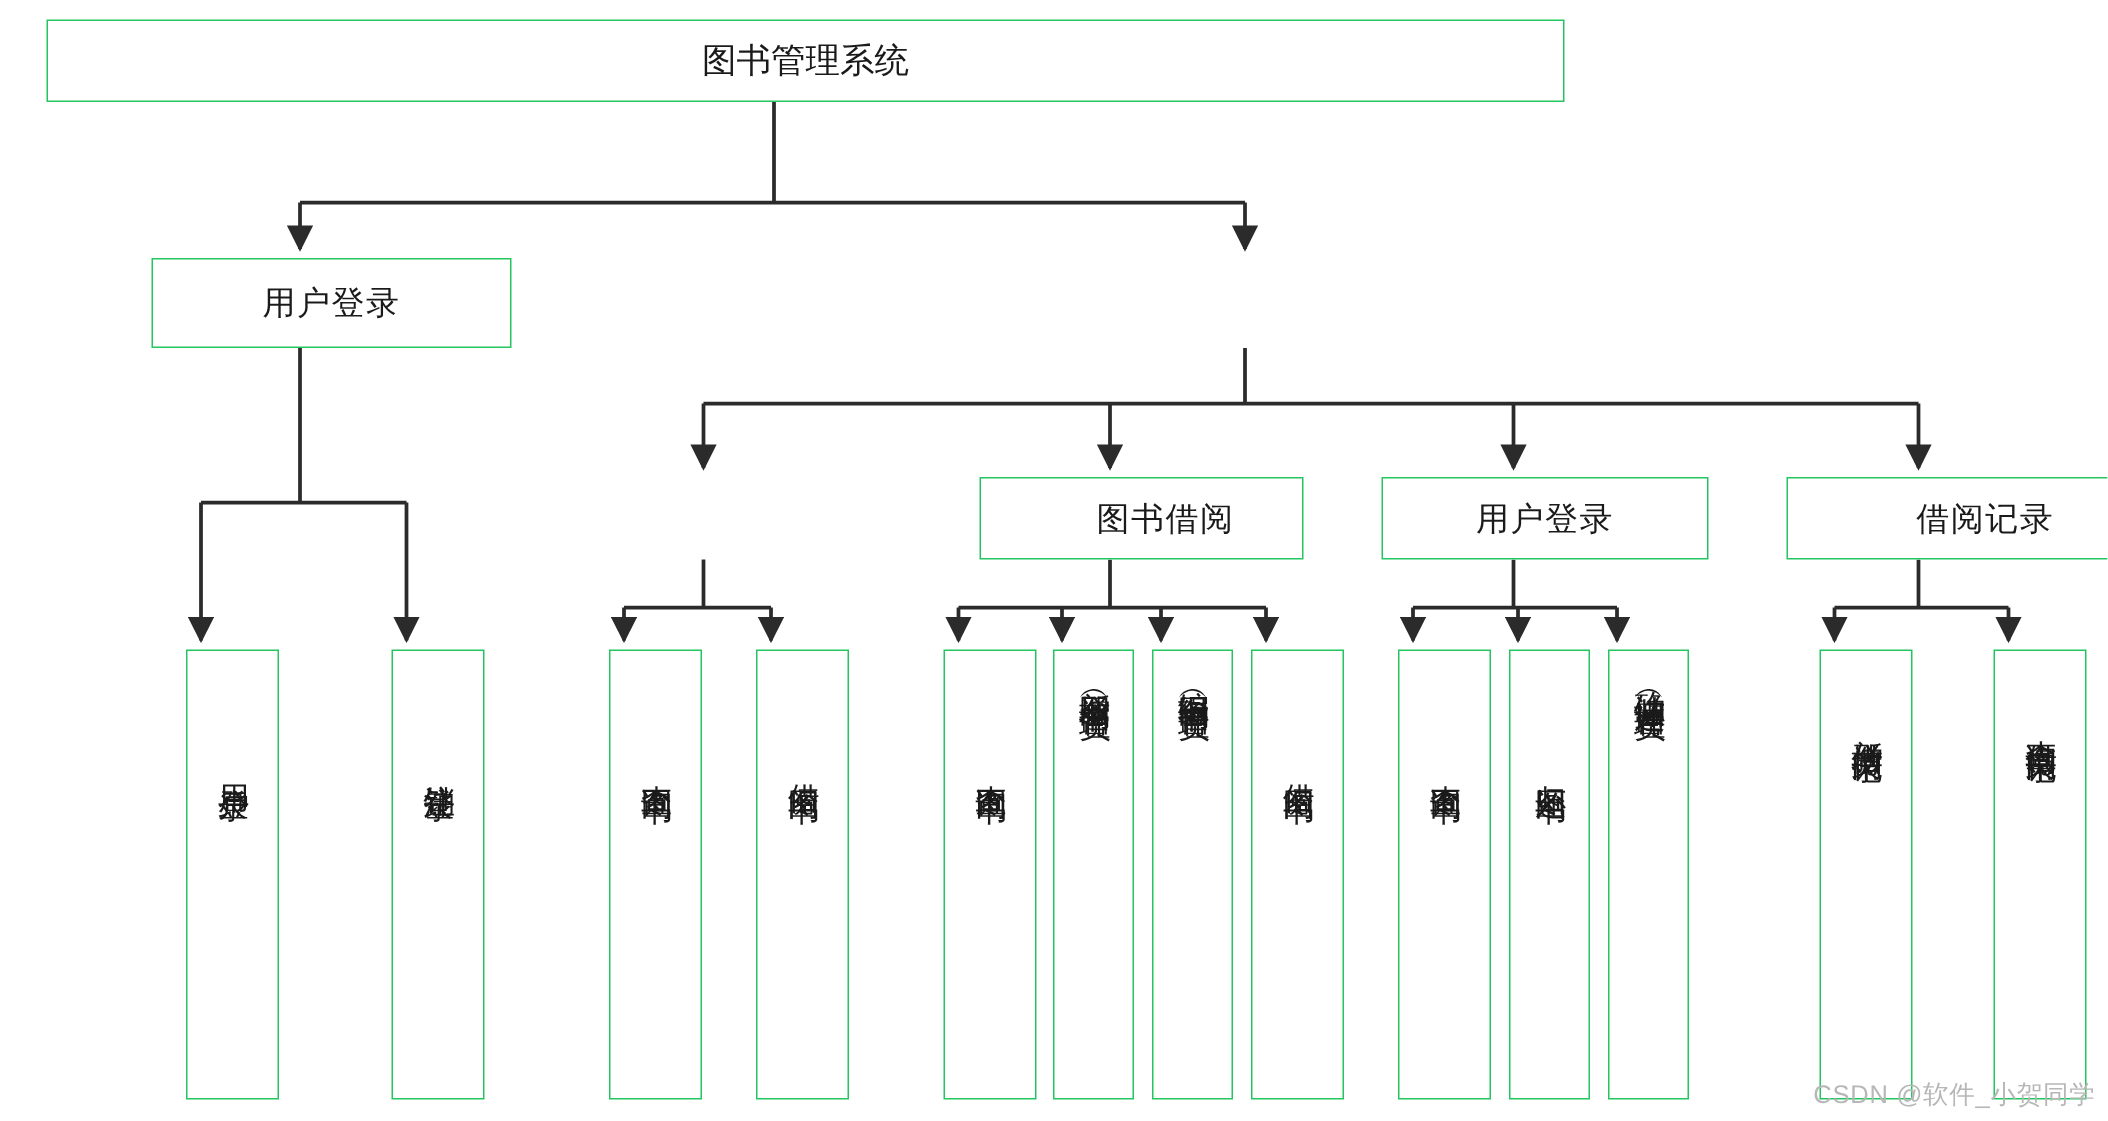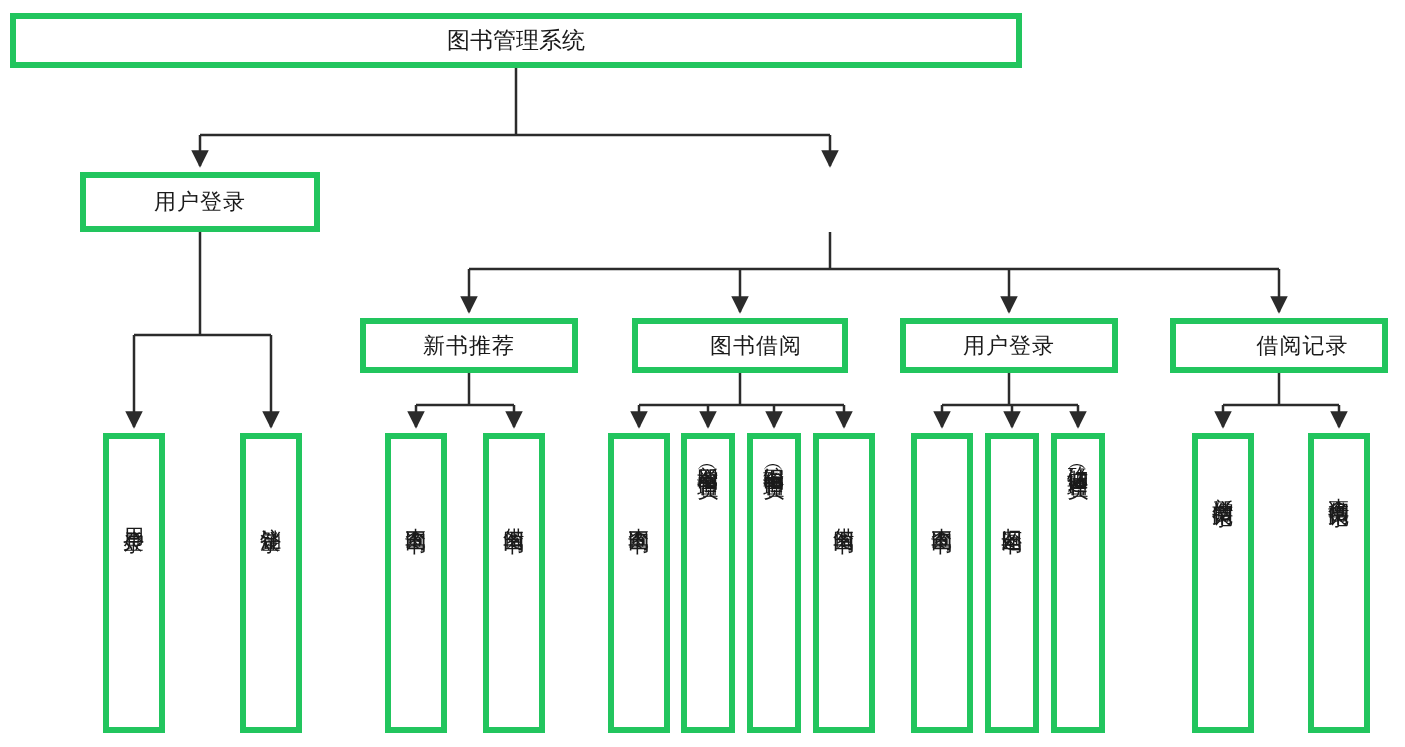--- a/index.html
+++ b/index.html
@@ -23,25 +23,26 @@
     left: 0;
     top: 0;
     width: 1405px;
     height: 747px;
     pointer-events: none;
   }
   .node {
     position: absolute;
     box-sizing: border-box;
     background: #ffffff;
-    border: 6px solid #22c55e;
+    border: 1px solid #22c55e;
     display: flex;
     align-items: center;
     justify-content: center;
     color: #1a1a1a;
+    margin-left: 21px;
   }
   .node.horiz {
     font-size: 22px;
     letter-spacing: 1px;
   }
   .node.root {
     font-size: 23px;
   }
   .node.leaf {
     font-size: 21px;
@@ -129,23 +130,20 @@
   </svg>
 
   <div class="node root" style="left:10px; top:13px; width:1012px; height:55px;">
     <span class="htext">图书管理系统</span>
   </div>
 
   <div class="node horiz" style="left:80px; top:172px; width:240px; height:60px;">
     <span class="htext">用户登录</span>
   </div>
 
-  <div class="node horiz" style="left:360px; top:318px; width:218px; height:55px;">
-    <span class="htext">新书推荐</span>
-  </div>
   <div class="node horiz" style="left:632px; top:318px; width:216px; height:55px;padding-left:32px;">
     <span class="htext">图书借阅</span>
   </div>
   <div class="node horiz" style="left:900px; top:318px; width:218px; height:55px;">
     <span class="htext">用户登录</span>
   </div>
   <div class="node horiz" style="left:1170px; top:318px; width:218px; height:55px;padding-left:47px;">
     <span class="htext">借阅记录</span>
   </div>
 
@@ -186,14 +184,15 @@
     <span class="vtext">确认归还（管理员）</span>
   </div>
 
   <div class="node leaf" style="left:1192px; top:433px; width:62px; height:300px; padding-top:42px;">
     <span class="vtext">新增借阅记录</span>
   </div>
   <div class="node leaf" style="left:1308px; top:433px; width:62px; height:300px; padding-top:42px;">
     <span class="vtext">查询借阅记录</span>
   </div>
 
+  <div class="watermark">CSDN @软件_小贺同学</div>
 
 </div>
 
 </body></html>

